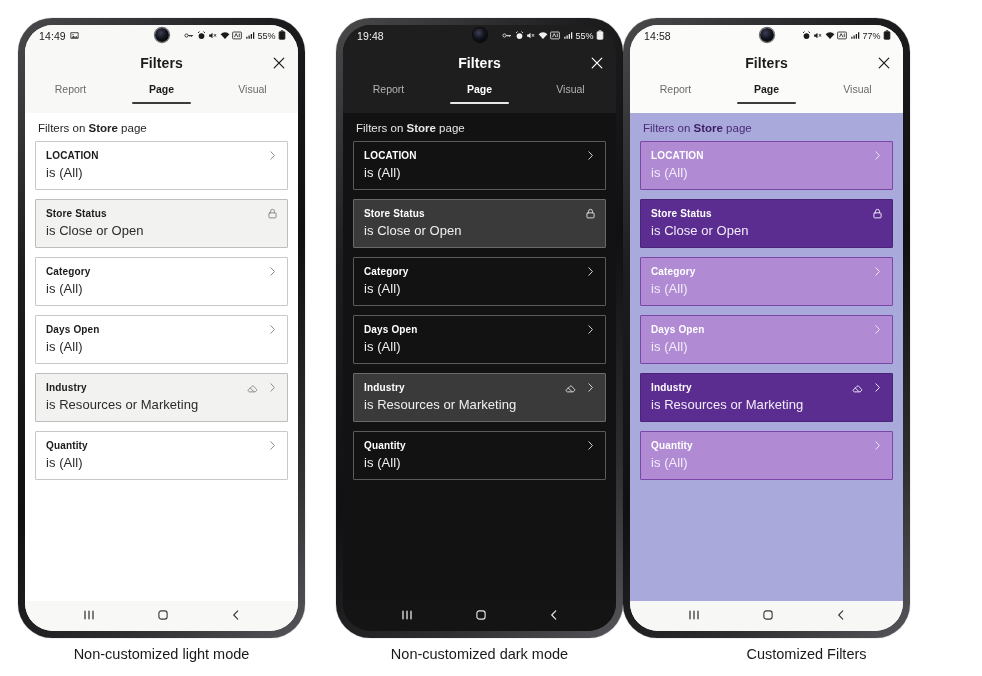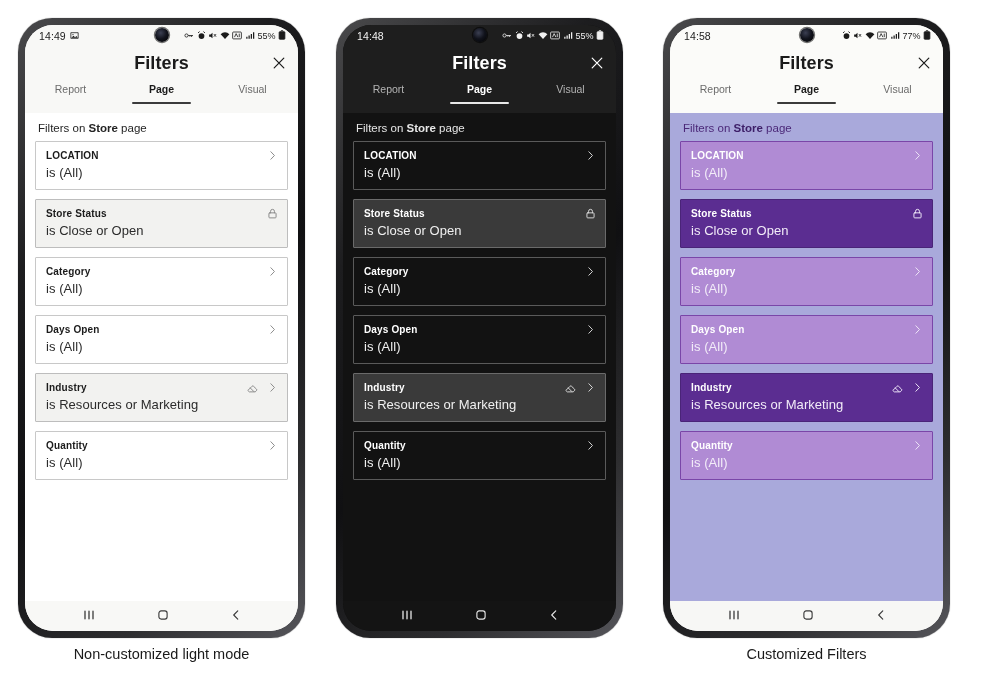--- a/index.html
+++ b/index.html
@@ -28,21 +28,21 @@
     width: 287px;
     height: 620px;
     border-radius: 34px;
     background: linear-gradient(135deg, #4a4a4c 0%, #1d1d1f 28%, #101012 55%, #2e2e30 80%, #55555a 100%);
     padding: 7px;
     box-sizing: border-box;
     box-shadow: 0 0 1px rgba(0,0,0,0.6);
   }
   .phone.p1 { left: 18px; }
   .phone.p2 { left: 336px; }
-  .phone.p3 { left: 663px; }
+  .phone.p3 { left: 623px; }
 
   .screen {
     position: relative;
     width: 100%;
     height: 100%;
     border-radius: 28px;
     overflow: hidden;
     display: flex;
     flex-direction: column;
   }
@@ -79,21 +79,21 @@
   
   .header {
     flex: none;
     height: 32px;
     display: flex;
     align-items: center;
     justify-content: center;
     position: relative;
   }
   .header-title {
-    font-size: 18px;
+    font-size: 14px;
     font-weight: 600;
     letter-spacing: 0.1px;
   }
   .close-btn {
     position: absolute;
     right: 10px;
     top: 50%;
     transform: translateY(-50%);
     width: 18px;
     height: 18px;
@@ -406,21 +406,21 @@
             </svg>
           </div>
         </div>
       </div>
     </div>
     <div class="caption c1">Non-customized light mode</div>
     <div class="phone p2 theme-dark">
       <div class="screen">
         <div class="statusbar">
           <div class="sb-left">
-            <span class="sb-clock">14:48</span>
+            <span class="sb-clock">19:48</span>
           </div>
           <div class="camera"></div>
           <div class="sb-right">
             <span class="sb-icon"><svg width="10" height="9" viewBox="0 0 20 14" fill="none" stroke="#f0f0f0" stroke-width="1.6">
                 <circle cx="5" cy="7" r="3.2"></circle>
                 <path d="M8.3 7 H18 M15.2 7 V10 M11.8 7 V9.4"></path>
               </svg></span>
             <span class="sb-icon"><svg width="9" height="9" viewBox="0 0 16 16" fill="#f0f0f0">
                 <circle cx="8" cy="9" r="5.1"></circle>
                 <path d="M1.8 3.4 L4.6 1 M14.2 3.4 L11.4 1" stroke="#f0f0f0" stroke-width="1.6"></path>
@@ -547,20 +547,21 @@
             </svg>
           </div>
           <div class="navbtn">
             <svg width="14" height="14" viewBox="0 0 16 16" fill="none" stroke="#e8e8e8" stroke-width="1.3" stroke-linecap="round" stroke-linejoin="round">
               <path d="M10 3.3 L5.4 8 L10 12.7"></path>
             </svg>
           </div>
         </div>
       </div>
     </div>
+    <div class="caption c2">Non-customized dark mode</div>
     <div class="phone p3 theme-custom">
       <div class="screen">
         <div class="statusbar">
           <div class="sb-left">
             <span class="sb-clock">14:58</span>
           </div>
           <div class="camera"></div>
           <div class="sb-right">
             <span class="sb-icon"><svg width="9" height="9" viewBox="0 0 16 16" fill="#1b1b1b">
                 <circle cx="8" cy="9" r="5.1"></circle>

